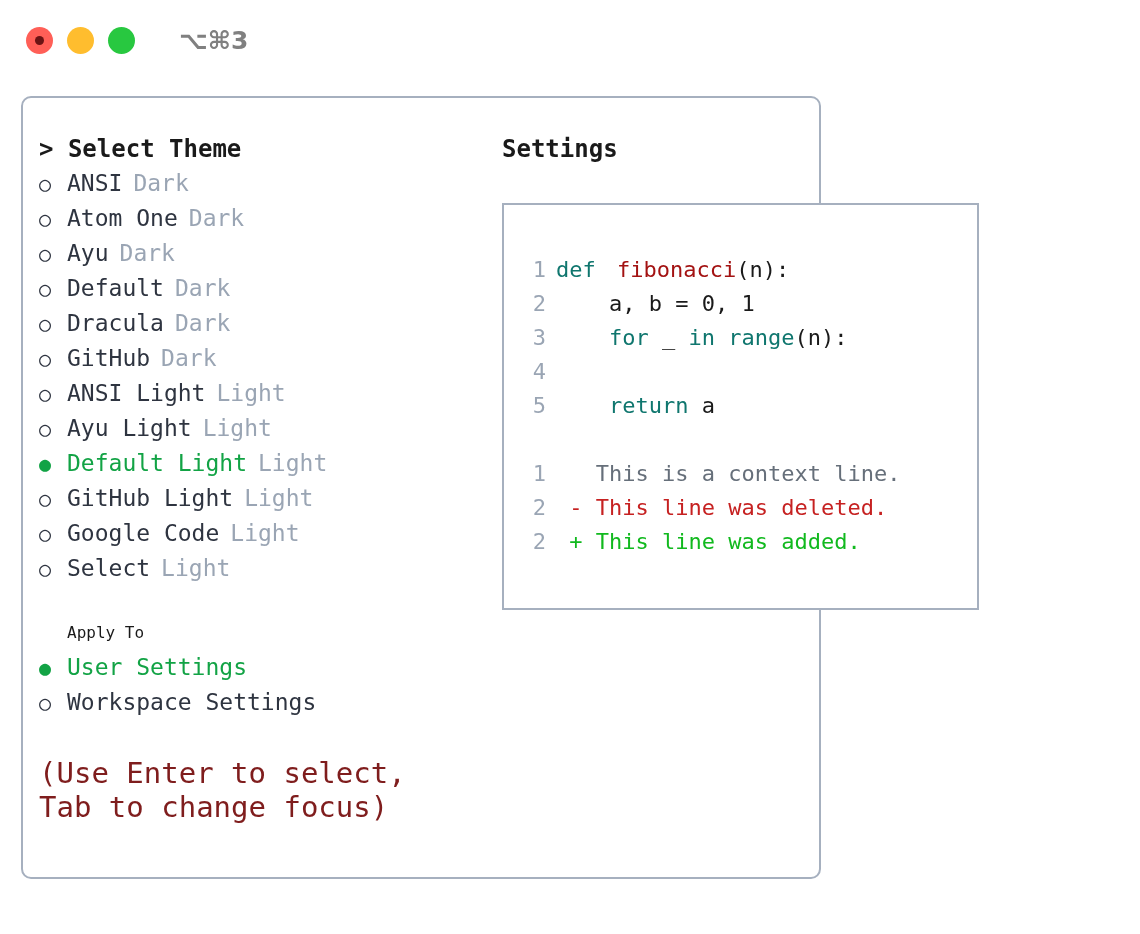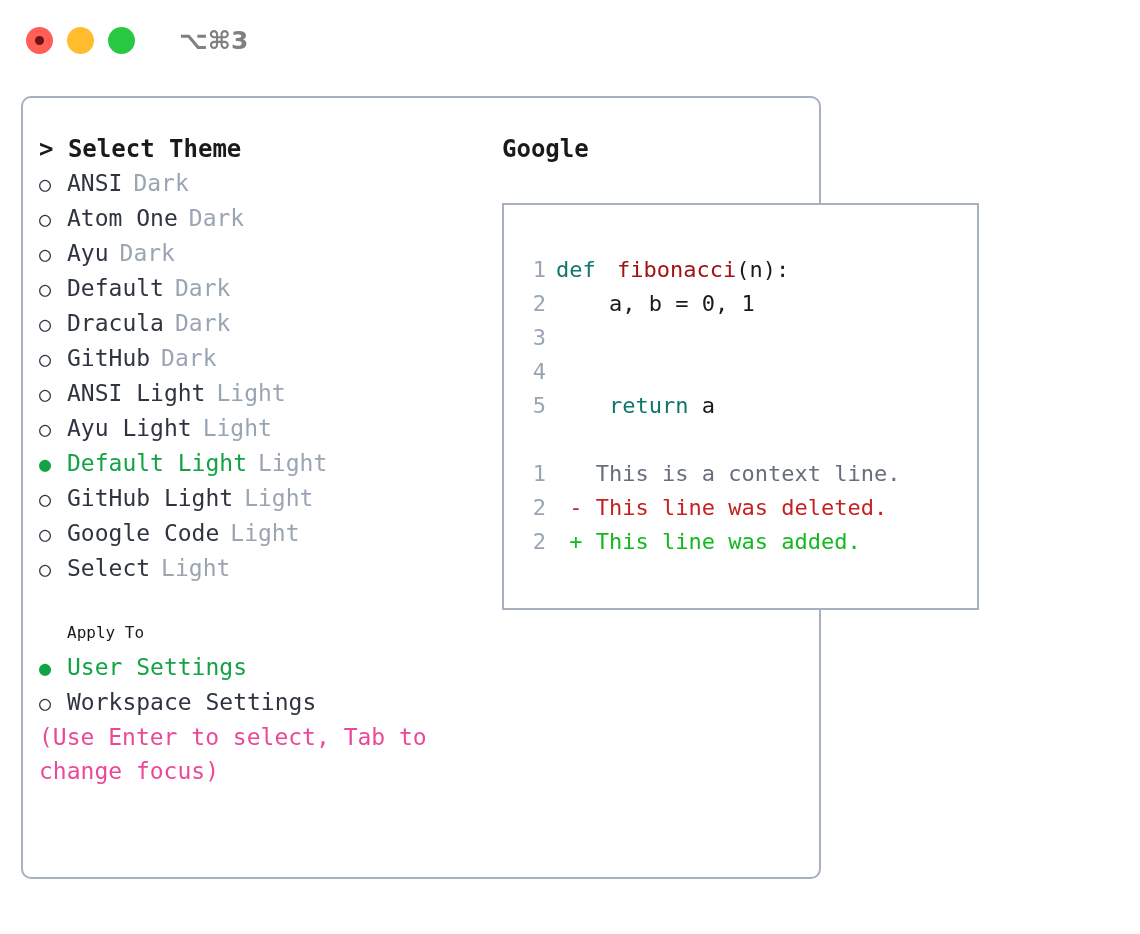--- a/index.html
+++ b/index.html
@@ -130,23 +130,24 @@
   .opt-label { color: #2e3440; }
   .opt-row.selected .opt-label { color: #12a345; }
   .opt-tag {
     color: #9aa5b4;
     padding-left: 11px;
   }
 
   .spacer-block { height: 30px; }
 
   .hint {
-    font-size: 23px;
-    line-height: 34px;
-    color: #ec4899;
+    margin-top: 36px;
+    font-size: 29px;
+    line-height: 34px;
+    color: #7f1d1d;
     width: 410px;
     white-space: pre-wrap;
   }
 
   
   .preview-title {
     font-size: 24px;
     font-weight: 700;
     color: #1a1a1a;
     line-height: 34px;
@@ -227,27 +228,27 @@
 
       <div id="apply-list">
           <div class="opt-row selected"><span class="bullet">●</span><span class="opt-label">User Settings</span></div>
           <div class="opt-row"><span class="bullet">○</span><span class="opt-label">Workspace Settings</span></div>
         </div>
 
       <div class="hint">(Use Enter to select, Tab to change focus)</div>
     </div>
 
     <div class="col-right">
-      <div class="preview-title">Google</div>
+      <div class="preview-title">Settings</div>
 
       <div class="preview-box">
         <div id="code-block">
             <div class="code-line"><span class="lineno">1</span><span class="code-text"><span class="tok-kw">def </span><span class="tok-fn">fibonacci</span><span class="tok-plain">(n):</span></span></div>
             <div class="code-line"><span class="lineno">2</span><span class="code-text"><span class="tok-plain">    a, b = 0, 1</span></span></div>
-            <div class="code-line"><span class="lineno">3</span></div>
+            <div class="code-line"><span class="lineno">3</span><span class="code-text"><span class="tok-plain">    </span><span class="tok-kw">for</span><span class="tok-plain"> _ </span><span class="tok-kw">in</span><span class="tok-plain"> </span><span class="tok-kw">range</span><span class="tok-plain">(n):</span></span></div>
             <div class="code-line"><span class="lineno">4</span></div>
             <div class="code-line"><span class="lineno">5</span><span class="code-text"><span class="tok-plain">    </span><span class="tok-kw">return</span><span class="tok-plain"> a</span></span></div>
           </div>
         <div class="diff-gap"></div>
         <div id="diff-block">
             <div class="code-line"><span class="lineno">1</span><span class="diff-ctx">   This is a context line.</span></div>
             <div class="code-line"><span class="lineno">2</span><span class="diff-del"> - This line was deleted.</span></div>
             <div class="code-line"><span class="lineno">2</span><span class="diff-add"> + This line was added.</span></div>
           </div>
       </div>

